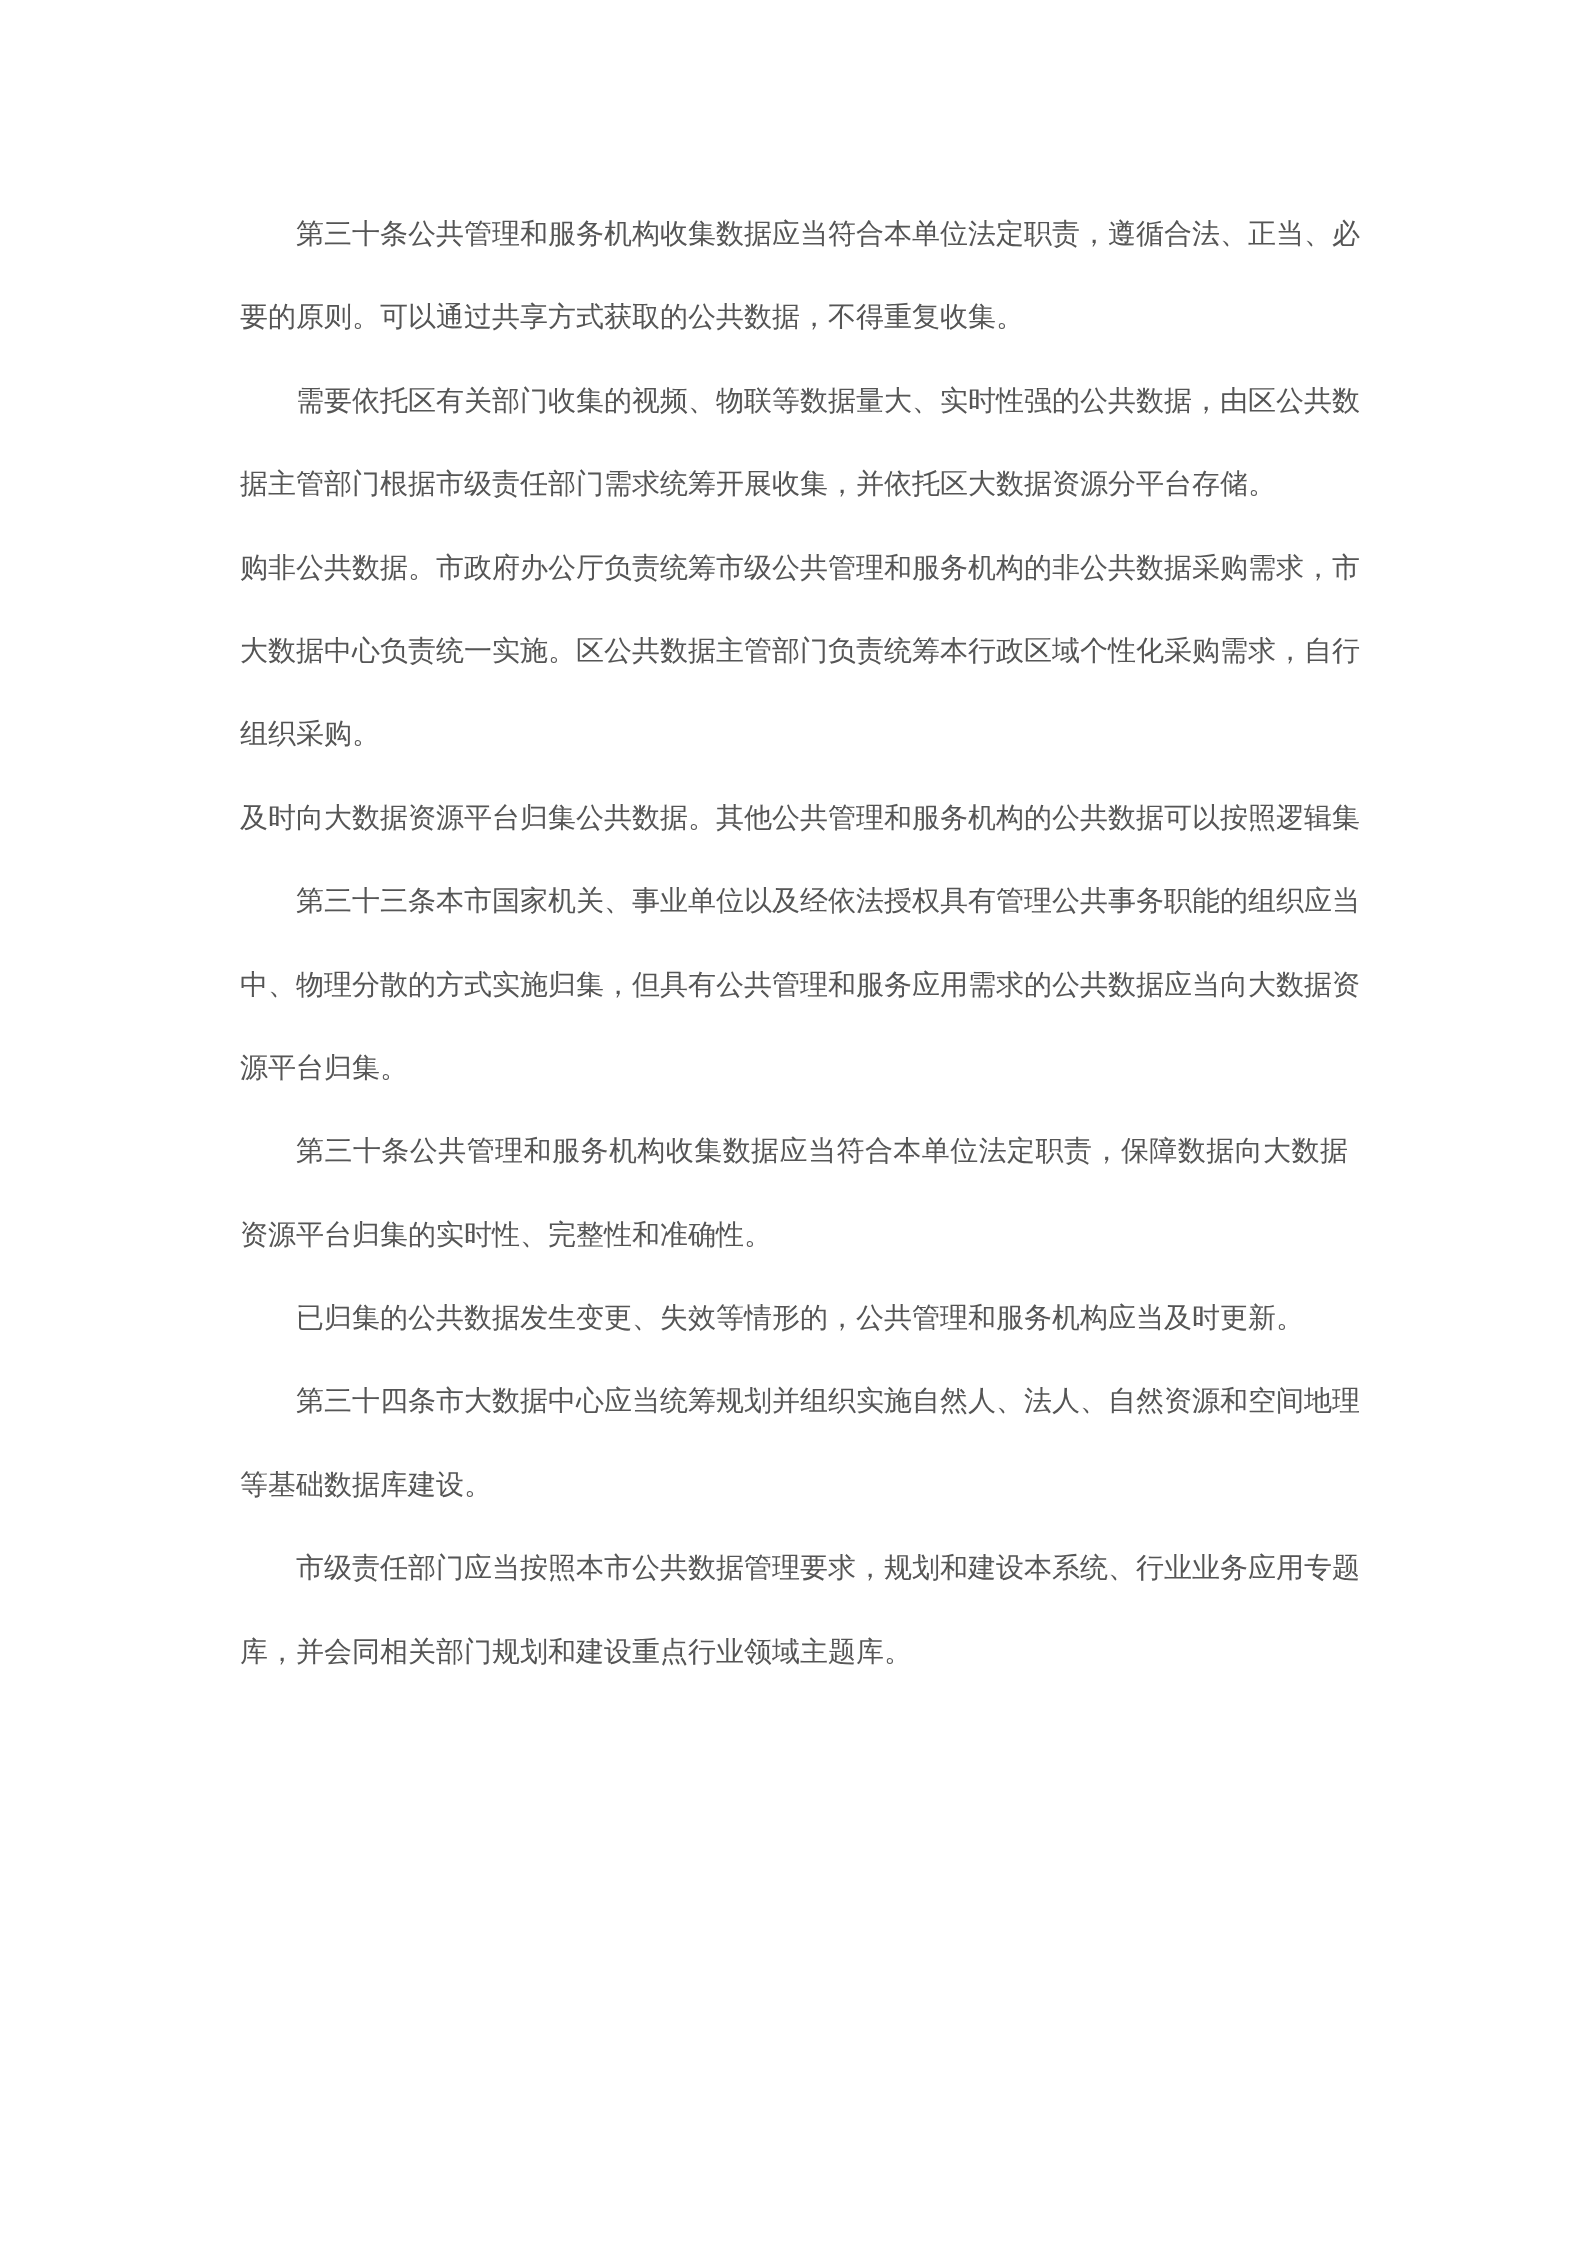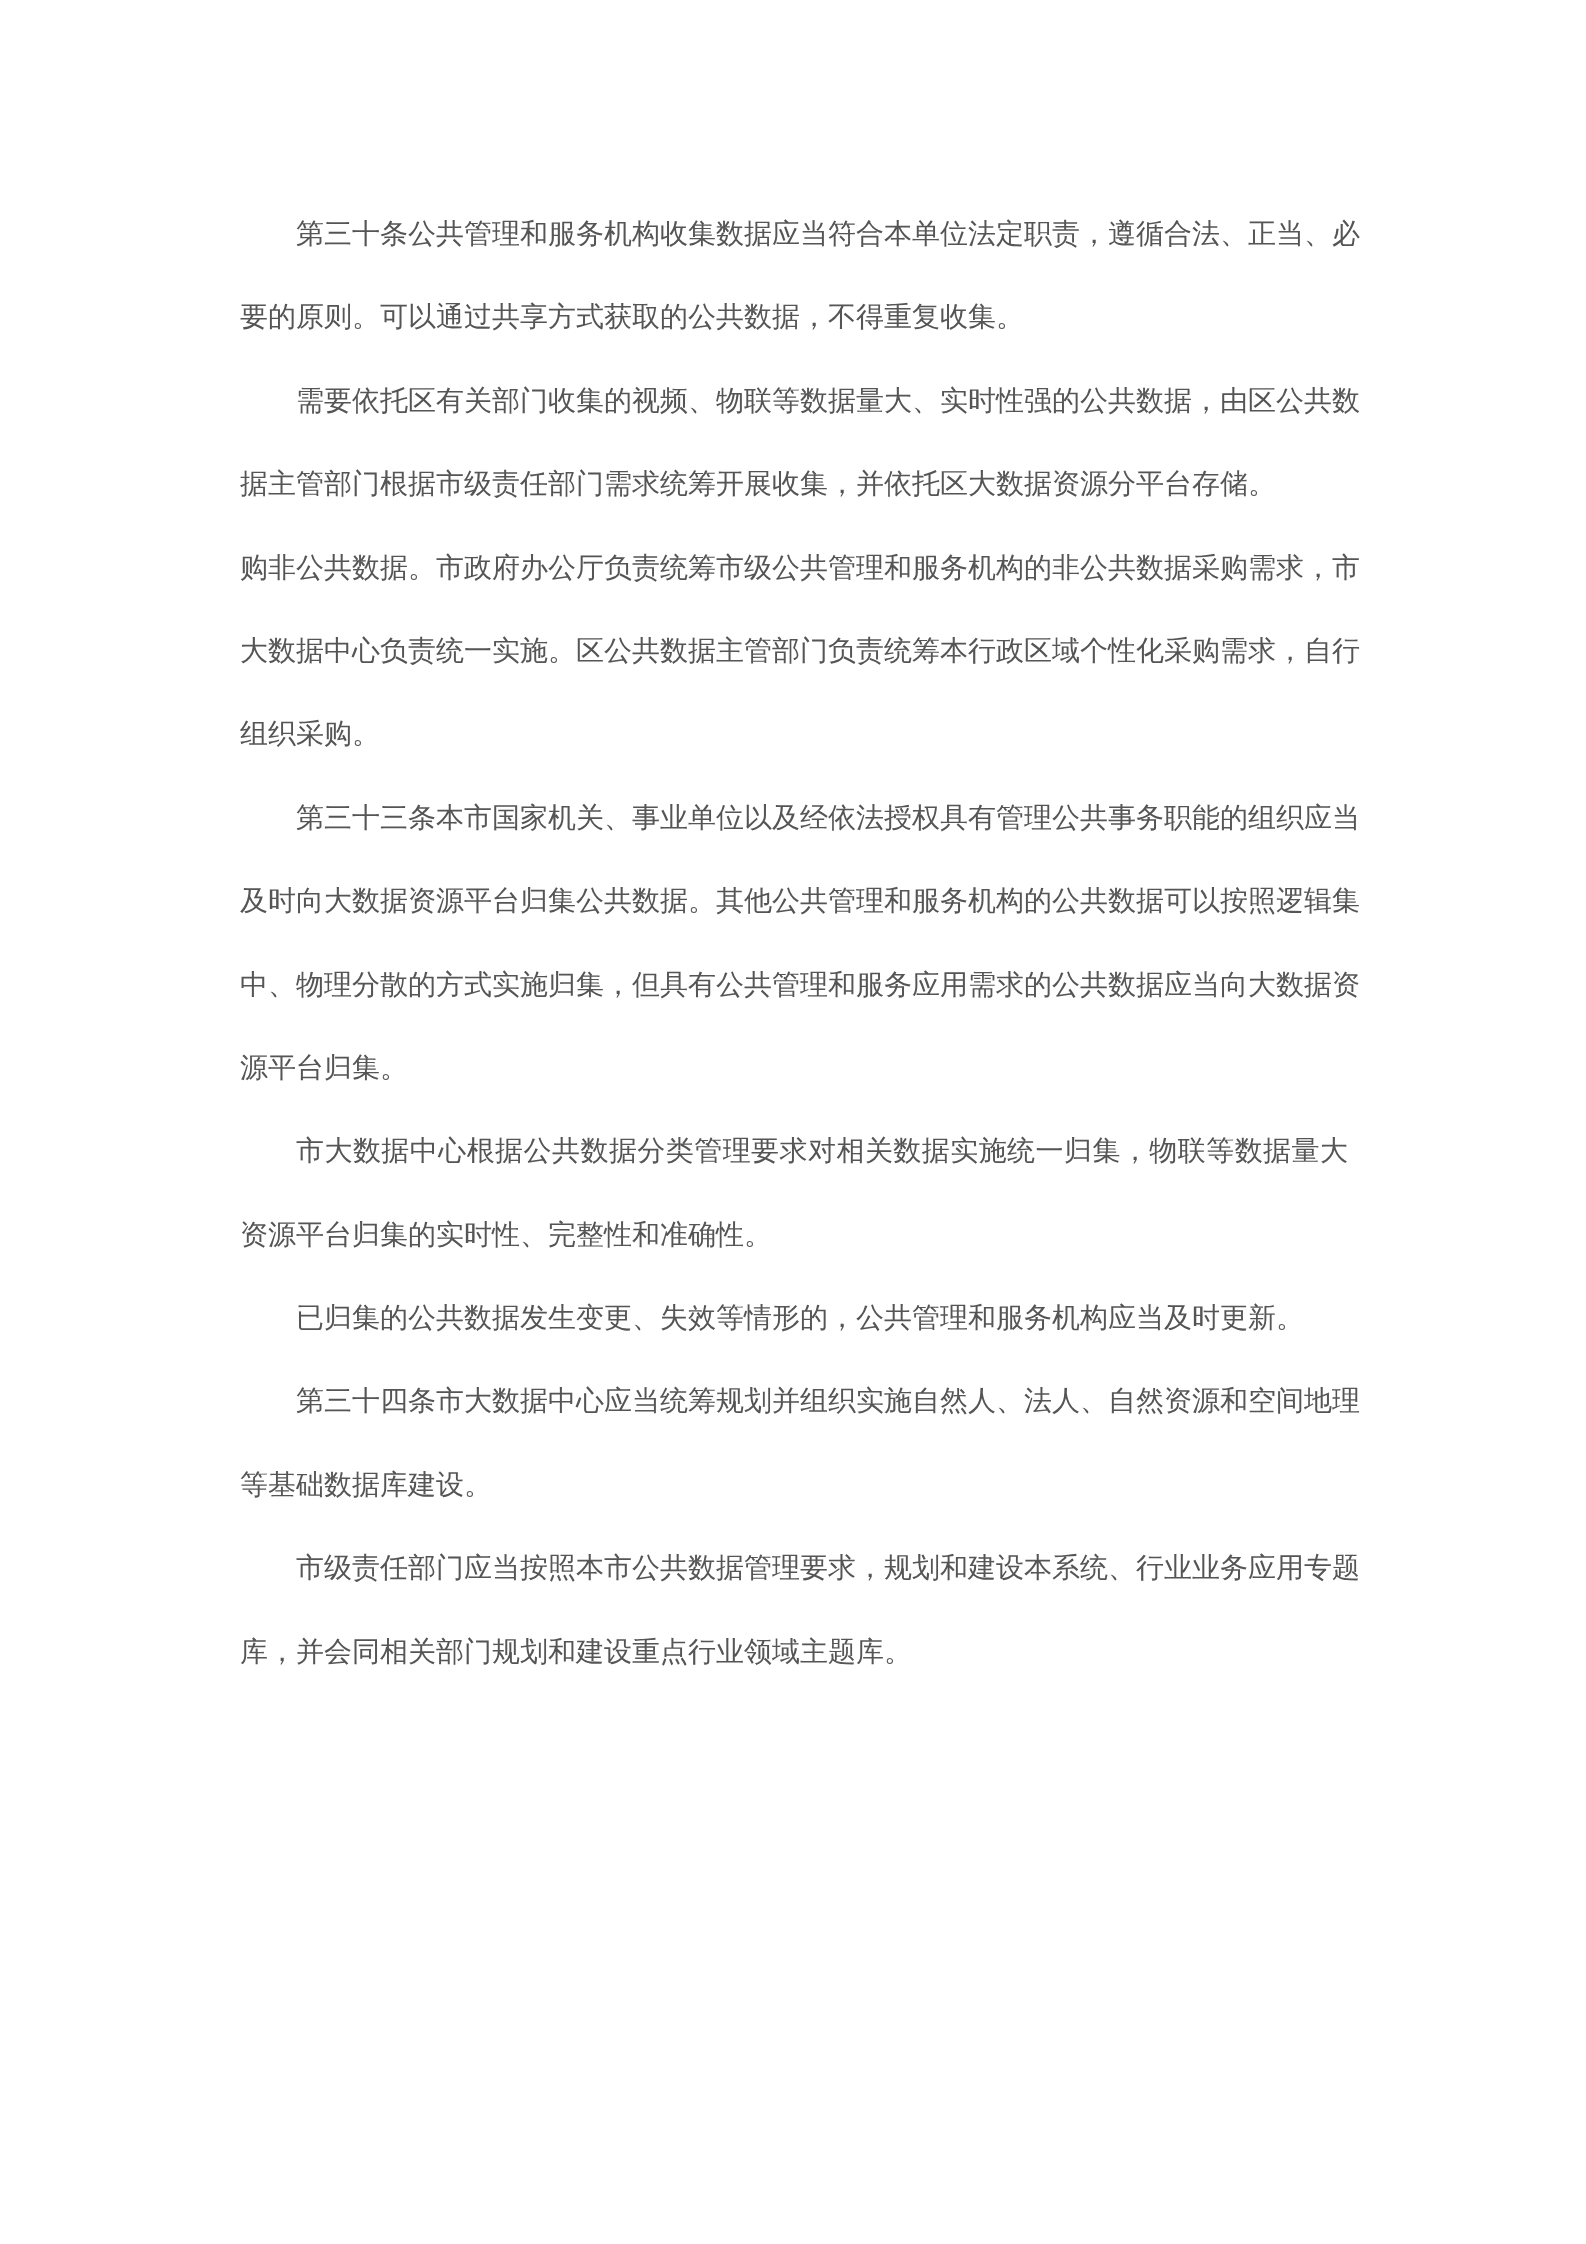--- a/index.html
+++ b/index.html
@@ -67,28 +67,28 @@
     </p>
 
 
     <p class="para">
       <span class="line">购非公共数据。市政府办公厅负责统筹市级公共管理和服务机构的非公共数据采购需求，市</span>
       <span class="line">大数据中心负责统一实施。区公共数据主管部门负责统筹本行政区域个性化采购需求，自行</span>
       <span class="line last">组织采购。</span>
     </p>
 
     <p class="para">
+      <span class="line">及时向大数据资源平台归集公共数据。其他公共管理和服务机构的公共数据可以按照逻辑集</span>
       <span class="line first">第三十三条本市国家机关、事业单位以及经依法授权具有管理公共事务职能的组织应当</span>
-      <span class="line">及时向大数据资源平台归集公共数据。其他公共管理和服务机构的公共数据可以按照逻辑集</span>
       <span class="line">中、物理分散的方式实施归集，但具有公共管理和服务应用需求的公共数据应当向大数据资</span>
       <span class="line last">源平台归集。</span>
     </p>
 
     <p class="para">
-      <span class="line first">市大数据中心根据公共数据分类管理要求对相关数据实施统一归集，物联等数据量大</span>
+      <span class="line first">第三十条公共管理和服务机构收集数据应当符合本单位法定职责，保障数据向大数据</span>
       <span class="line last">资源平台归集的实时性、完整性和准确性。</span>
     </p>
 
     <p class="para">
       <span class="line first last">已归集的公共数据发生变更、失效等情形的，公共管理和服务机构应当及时更新。</span>
     </p>
 
     <p class="para">
       <span class="line first">第三十四条市大数据中心应当统筹规划并组织实施自然人、法人、自然资源和空间地理</span>
       <span class="line last">等基础数据库建设。</span>

